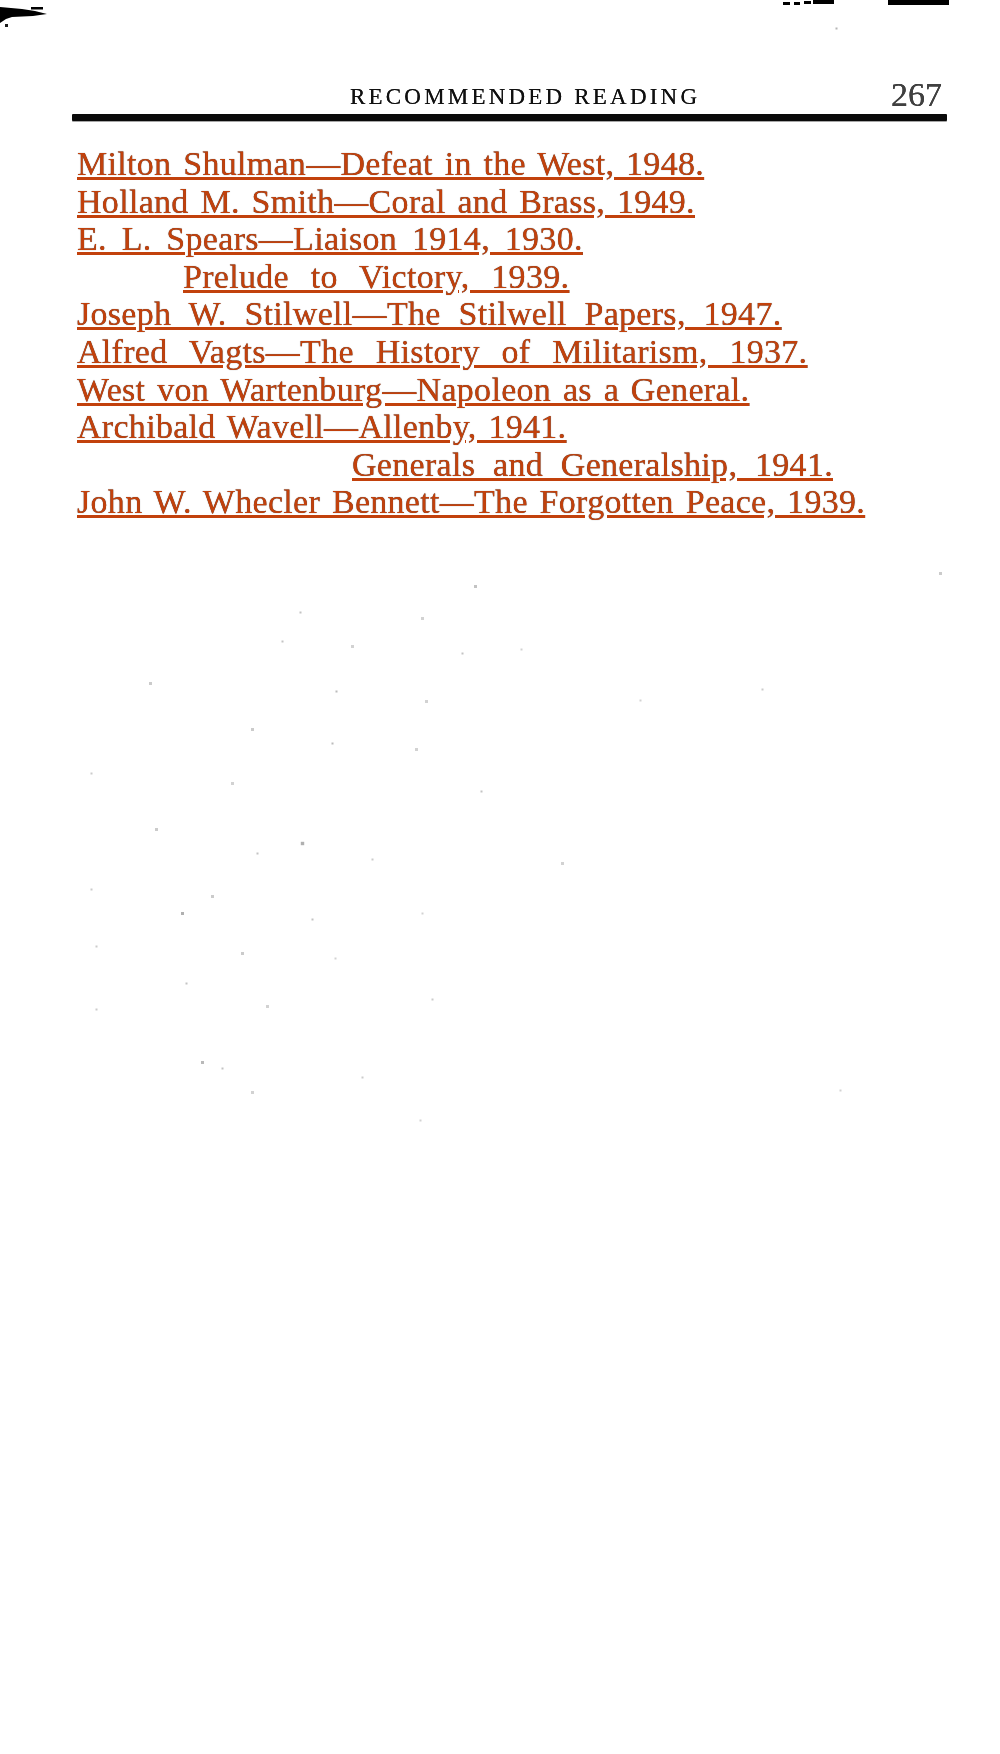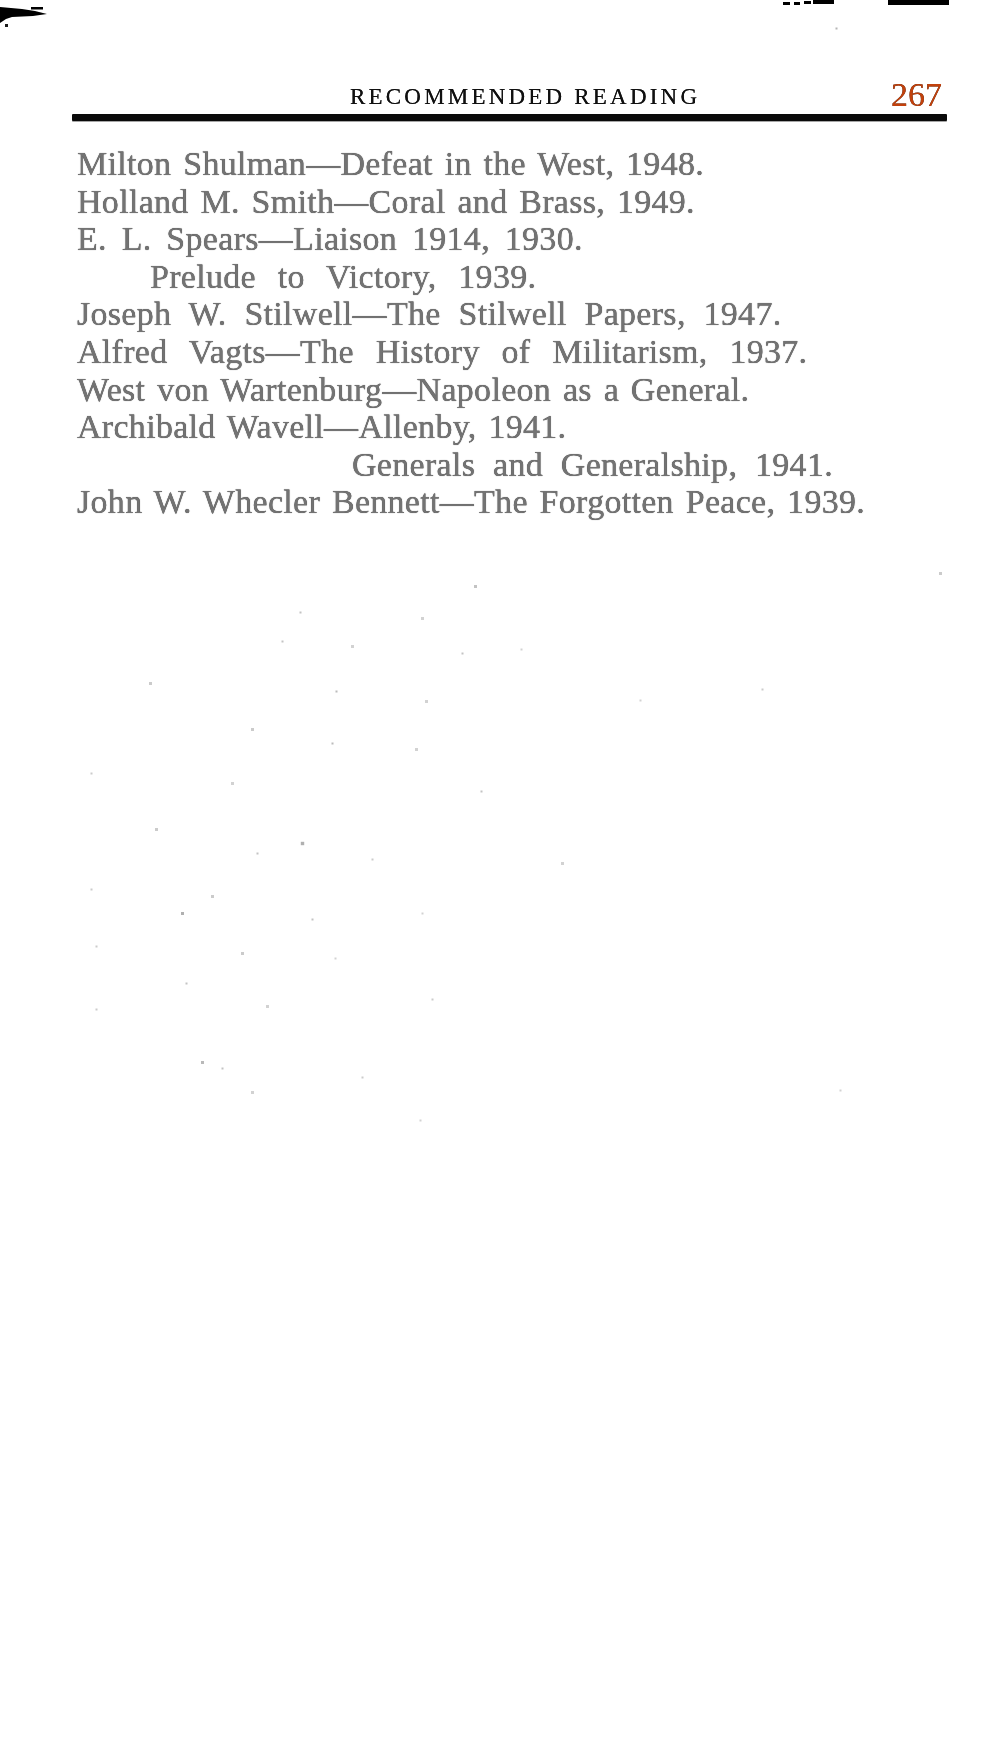--- a/index.html
+++ b/index.html
@@ -32,21 +32,21 @@
     font-size: 23px;
     letter-spacing: 3.2px;
     color: #101010;
     text-shadow: 0 0 0.6px #222;
     white-space: nowrap;
   }
   .page-number {
     position: absolute;
     left: 891px; top: 76px;
     font-size: 34px;
-    color: #c2410c;
+    color: #404040;
     text-shadow: 0 0 0.5px #222;
   }
   .head-rule {
     position: absolute;
     left: 72px; top: 114px;
     width: 875px; height: 7px;
     background: #0a0a0a;
     border-radius: 1px;
     box-shadow: 0 1px 0 rgba(0,0,0,0.35);
   }
@@ -57,24 +57,25 @@
     left: 77px; top: 145px;
     width: 900px;
   }
   .line {
     font-size: 34px;
     line-height: 37.6px;
     height: 37.6px;
     white-space: nowrap;
     letter-spacing: 0.3px;
     word-spacing: 3px;
-    color: #737373;
+    color: #c2410c;
     text-shadow: 0 0 0.7px #2a2a2a;
+    text-decoration: underline;
   }
-  .ind-1 { margin-left: 73px; }
+  .ind-1 { margin-left: 106px; }
   .ind-2 { margin-left: 275px; }
   .ind-3 { margin-left: 324px; }
   .ws-sm  { word-spacing: 6px; }
   .ws-med { word-spacing: 9px; }
   .ws-wide{ word-spacing: 13px; }
 
   
   .speckles {
     position: absolute; left: 0; top: 0;
     width: 1px; height: 1px; background: transparent;

